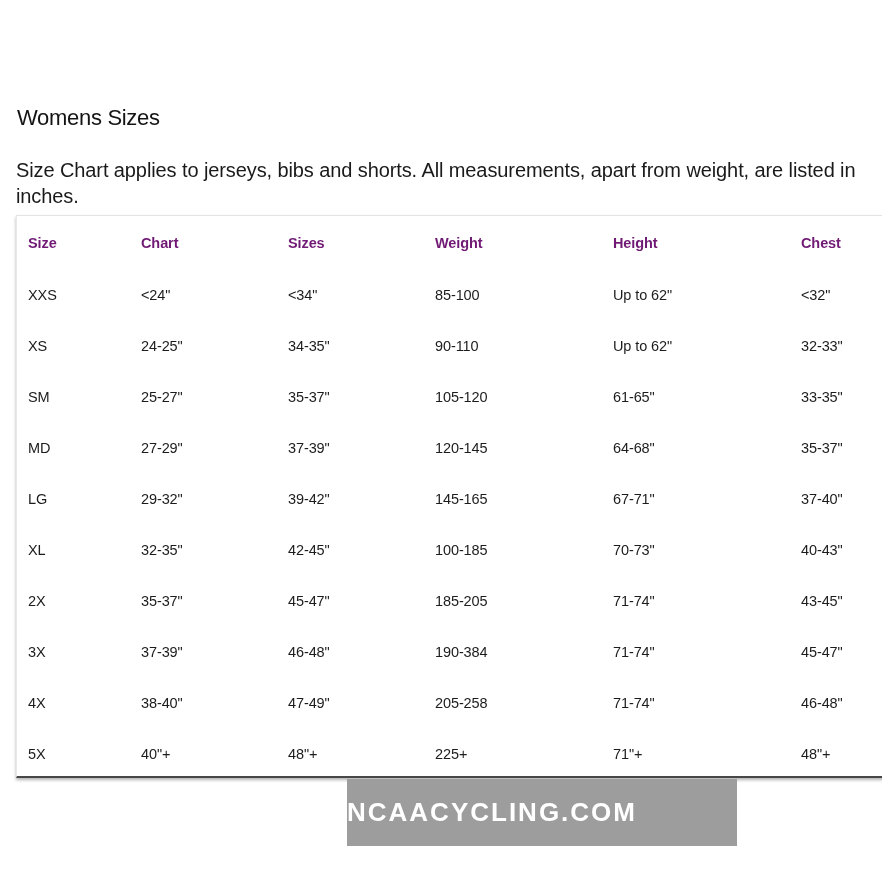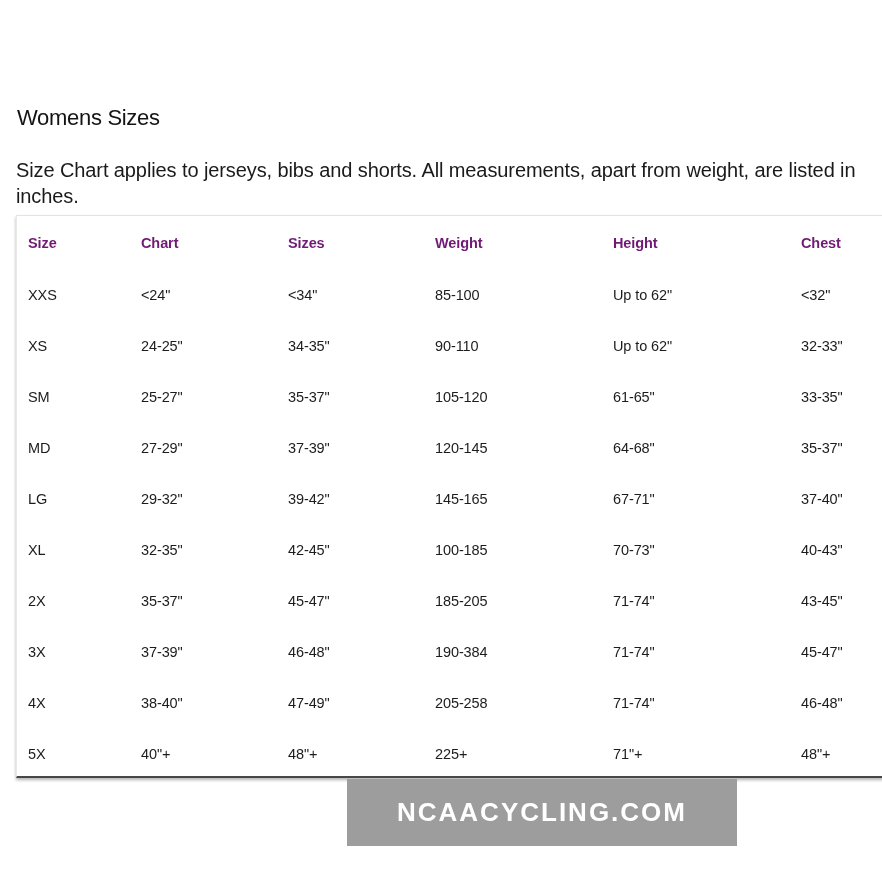--- a/index.html
+++ b/index.html
@@ -82,21 +82,21 @@
 
   .watermark {
     position: absolute;
     left: 347px;
     top: 779px;
     width: 390px;
     height: 67px;
     background: #9d9d9d;
     display: flex;
     align-items: center;
-    justify-content: center;
+    justify-content: flex-start;
   }
   .watermark .watermark-text {
     color: #ffffff;
     font-size: 26px;
     font-weight: 700;
     letter-spacing: 2px;
   }
 </style>
 </head>
 <body>

